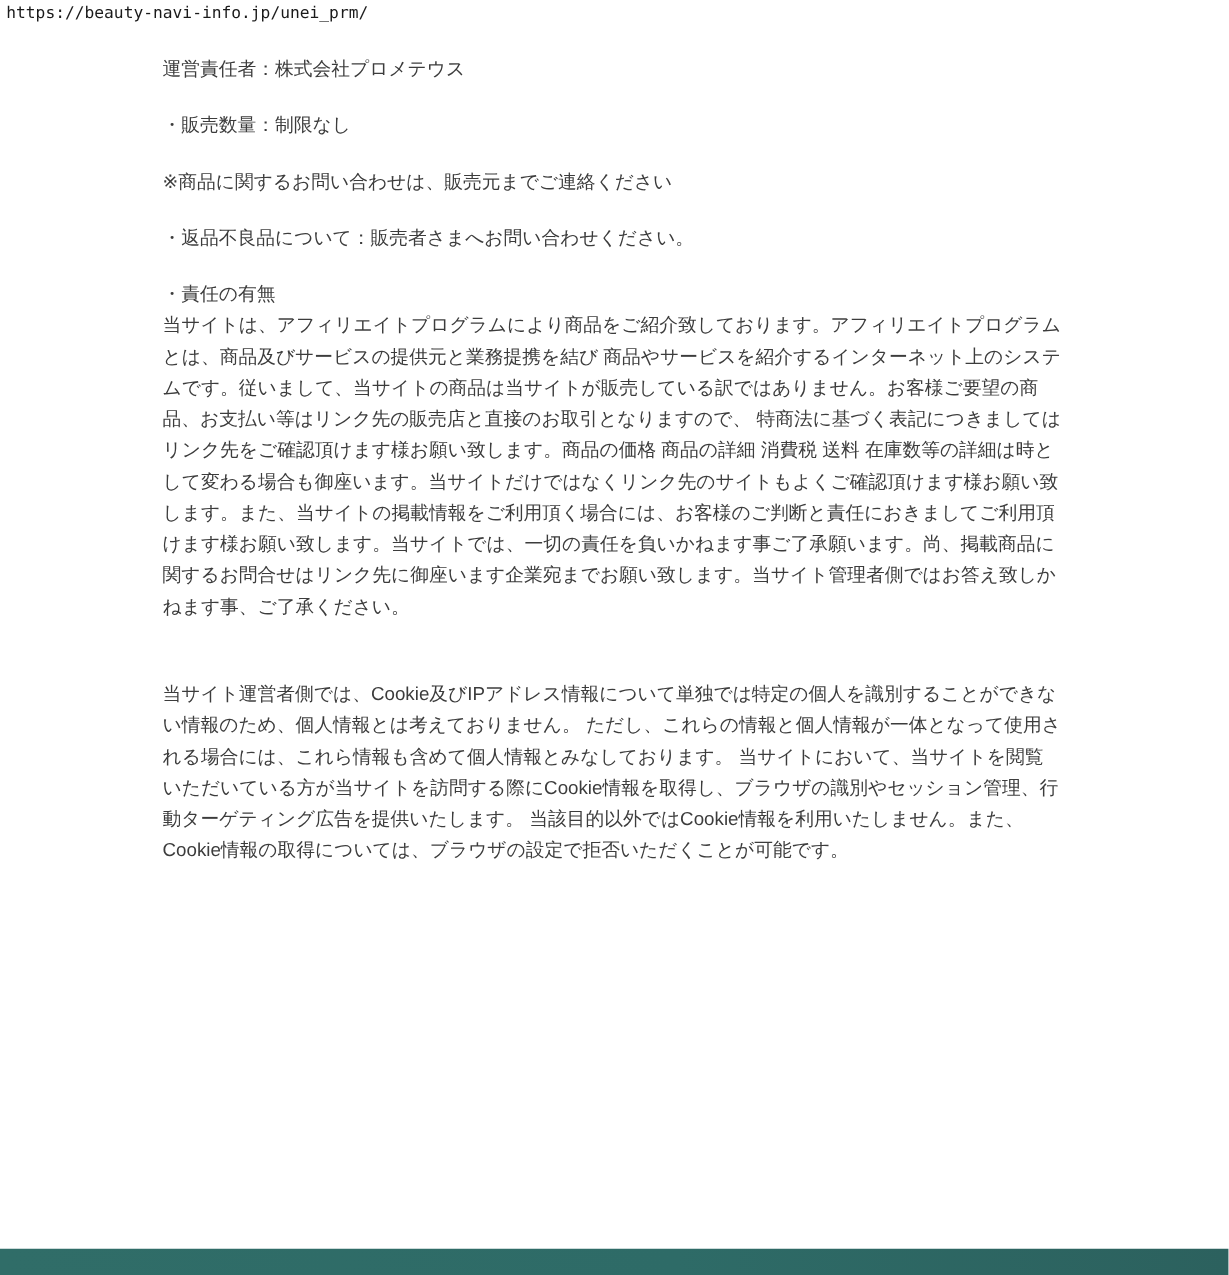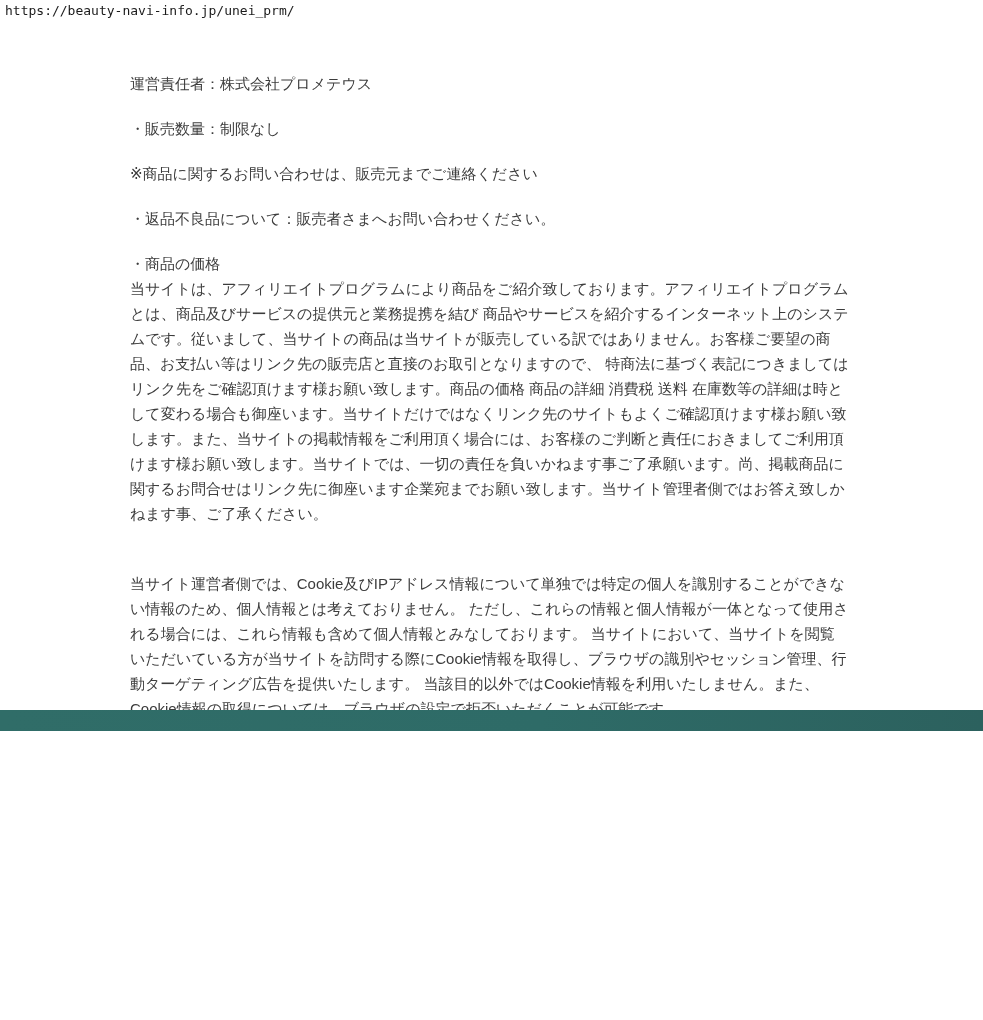--- a/index.html
+++ b/index.html
@@ -4,38 +4,38 @@
 <style>
   html, body {
     margin: 0;
     padding: 0;
     background: #ffffff;
     font-family: "Liberation Sans", "DejaVu Sans", sans-serif;
   }
   .page {
     position: relative;
     width: 983px;
-    height: 731px;
+    height: 1020px;
     background: #ffffff;
     overflow: hidden;
     text-decoration: underline;
   }
   .url-line {
     position: absolute;
     top: 3px;
     left: 5px;
     font-family: "DejaVu Sans Mono", "Liberation Mono", monospace;
     font-size: 13px;
     color: #1a1a1a;
     letter-spacing: 0px;
     white-space: nowrap;
   }
   .content {
     position: absolute;
-    top: 71px;
+    top: 43px;
     left: 130px;
     width: 720px;
     color: #3c3c3c;
     font-size: 15px;
     line-height: 25px;
     text-align: left;
   }
   .content p {
     margin: 0 0 20px 0;
   }
@@ -62,21 +62,21 @@
 
 
     <p>・販売数量：制限なし</p>
 
     <p>※商品に関するお問い合わせは、販売元までご連絡ください</p>
 
     <p>・返品不良品について：販売者さまへお問い合わせください。</p>
 
 
     <p>
-      <span>・商品の価格</span><br>
+      <span>・責任の有無</span><br>
       <span>当サイトは、アフィリエイトプログラムにより商品をご紹介致しております。アフィリエイトプログラムとは、商品及びサービスの提供元と業務提携を結び 商品やサービスを紹介するインターネット上のシステムです。従いまして、当サイトの商品は当サイトが販売している訳ではありません。お客様ご要望の商品、お支払い等はリンク先の販売店と直接のお取引となりますので、 特商法に基づく表記につきましてはリンク先をご確認頂けます様お願い致します。商品の価格 商品の詳細 消費税 送料 在庫数等の詳細は時として変わる場合も御座います。当サイトだけではなくリンク先のサイトもよくご確認頂けます様お願い致します。また、当サイトの掲載情報をご利用頂く場合には、お客様のご判断と責任におきましてご利用頂けます様お願い致します。当サイトでは、一切の責任を負いかねます事ご了承願います。尚、掲載商品に関するお問合せはリンク先に御座います企業宛までお願い致します。当サイト管理者側ではお答え致しかねます事、ご了承ください。</span>
     </p>
 
     <p>
       <br>
       <span>当サイト運営者側では、Cookie及びIPアドレス情報について単独では特定の個人を識別することができない情報のため、個人情報とは考えておりません。 ただし、これらの情報と個人情報が一体となって使用される場合には、これら情報も含めて個人情報とみなしております。 当サイトにおいて、当サイトを閲覧いただいている方が当サイトを訪問する際にCookie情報を取得し、ブラウザの識別やセッション管理、行動ターゲティング広告を提供いたします。 当該目的以外ではCookie情報を利用いたしません。また、Cookie情報の取得については、ブラウザの設定で拒否いただくことが可能です。</span>
     </p>
 
   </div>
 

